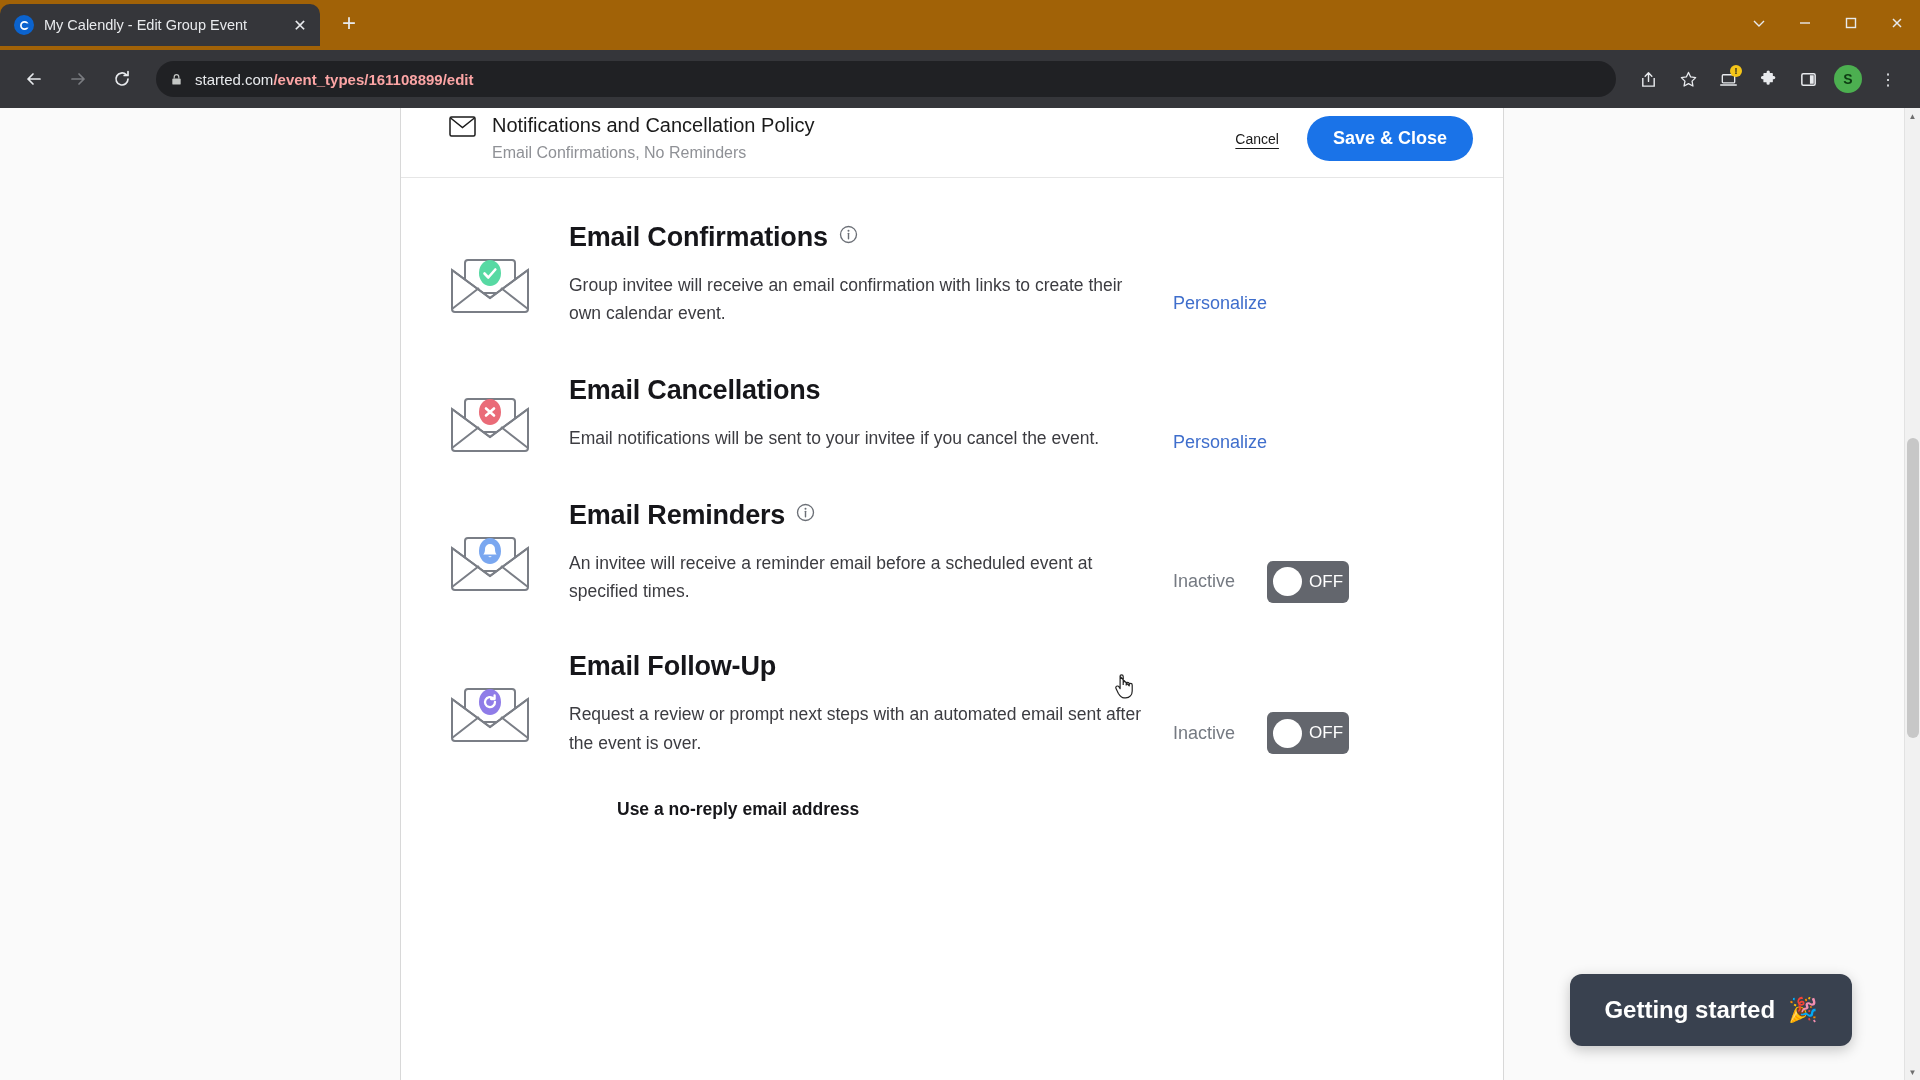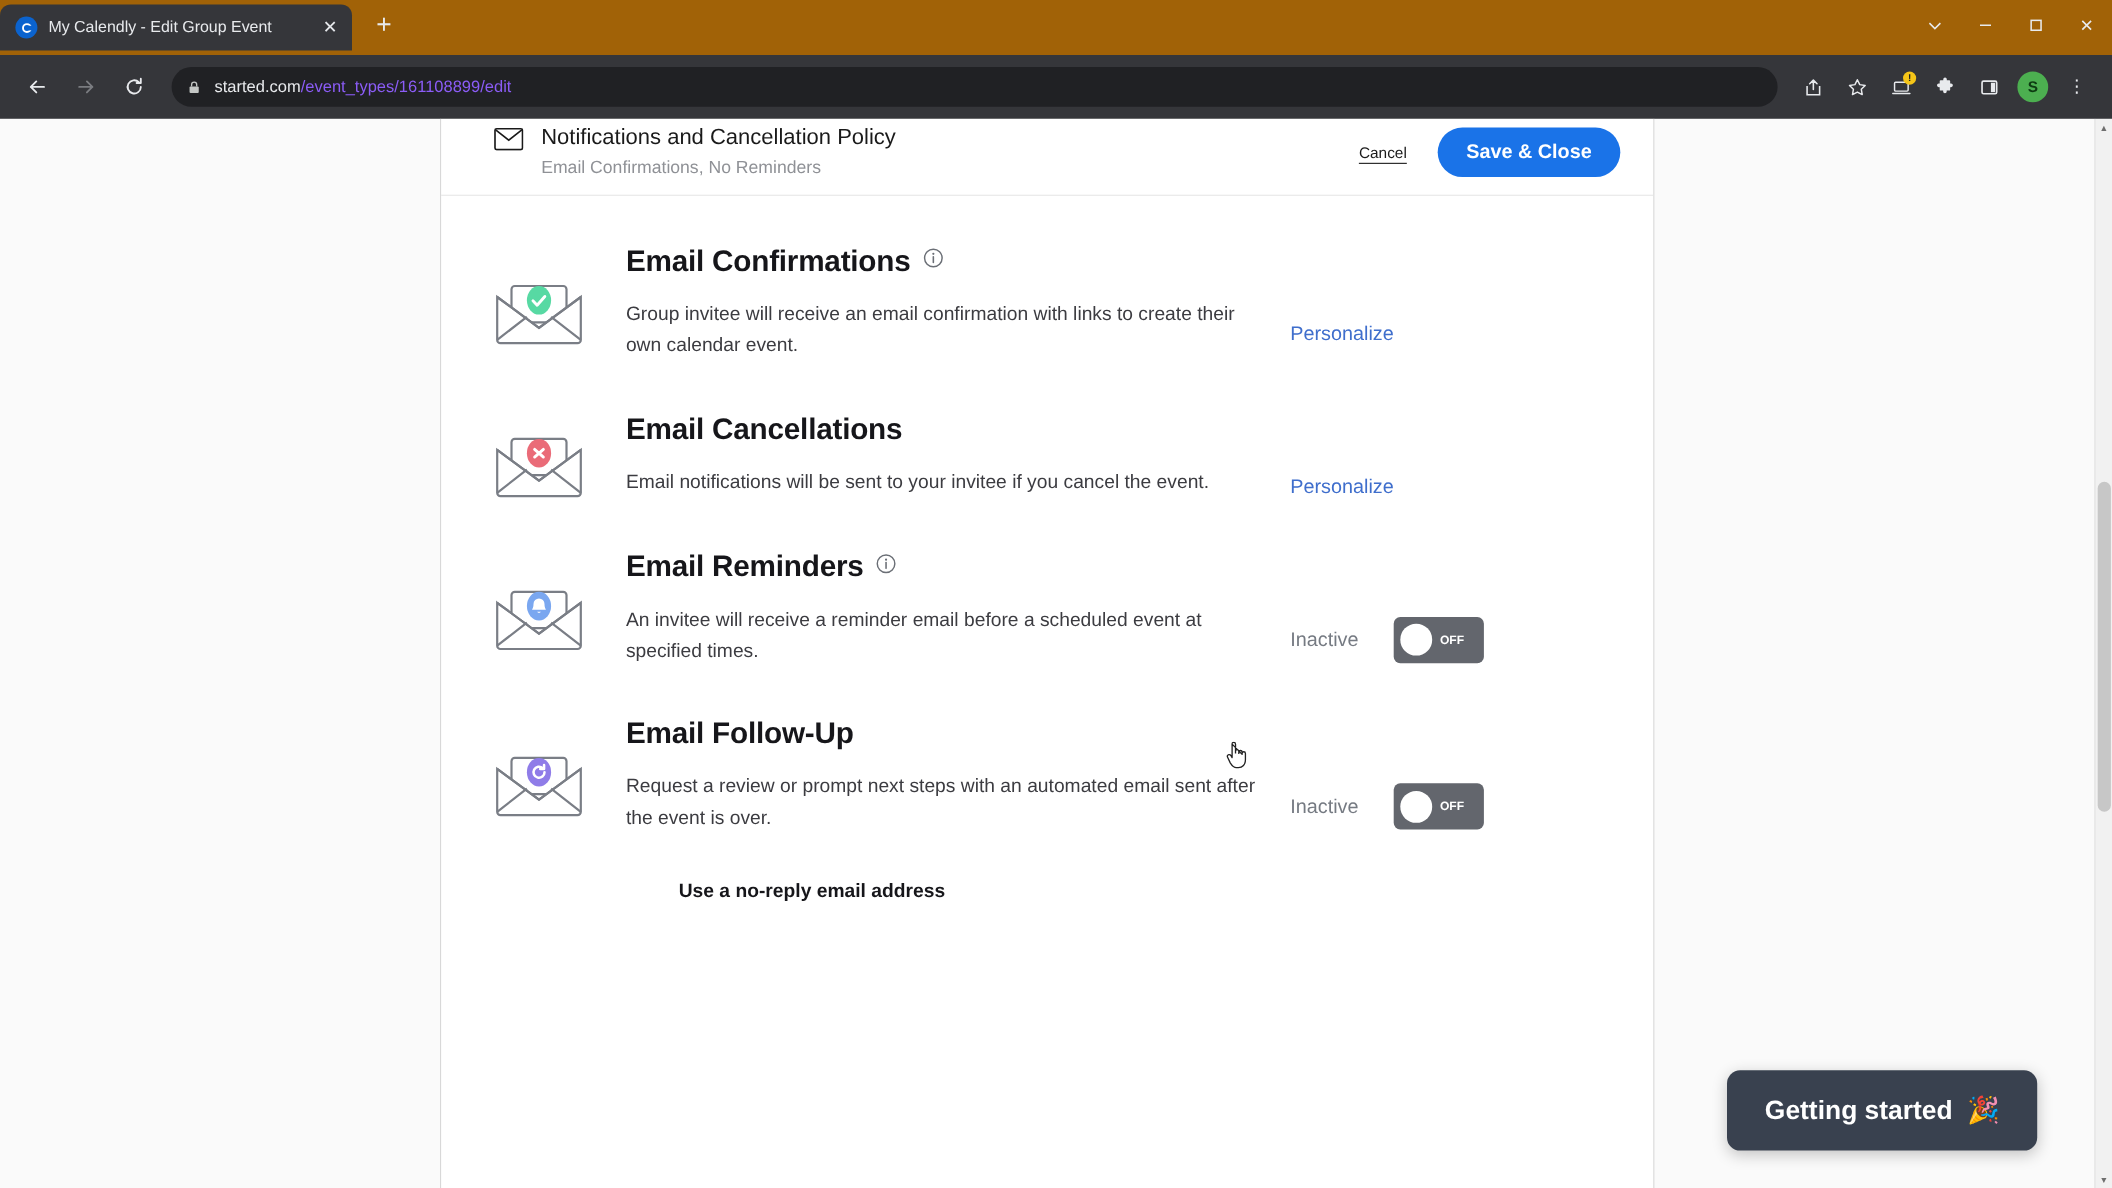--- a/index.html
+++ b/index.html
@@ -61,21 +61,21 @@
   .navbtn.dim { color:#7a7c80; }
   .navbtn svg { display:block; }
   .omnibox {
     flex:1 1 auto; height:36px; background:#202124; border-radius:18px;
     display:flex; align-items:center; padding:0 14px; gap:12px; margin:0 10px;
     min-width:0;
   }
   .lock { color:#c4c7c5; display:flex; align-items:center; flex:0 0 auto; }
   .url { font-size:15px; color:#e8eaed; white-space:nowrap; overflow:hidden;
          text-overflow:ellipsis; }
-  .url .path { color:#8b5cf6; }
+  .url .path { color:#fca5a5;font-weight:bold; }
   .tbicon {
     width:36px; height:36px; border-radius:50%; display:flex; align-items:center;
     justify-content:center; color:#e8eaed; flex:0 0 auto; position:relative;
   }
   .tbicon svg { display:block; }
   .badge-dot {
     position:absolute; right:4px; top:4px; width:12px; height:12px;
     border-radius:50%; background:#f5c518; display:flex; align-items:center;
     justify-content:center; font-size:9px; color:#202124; font-weight:bold;
   }
@@ -147,21 +147,21 @@
   }
   .personalize { color:#3f6ecc; font-size:18px; }
   .inactive-lbl { font-size:18px; color:#757a82; }
   .toggle {
     width:82px; height:42px; background:#63666d; border-radius:6px;
     display:flex; align-items:center; padding:0 6px; gap:7px;
   }
   .toggle-knob {
     width:29px; height:29px; border-radius:50%; background:#ffffff; flex:0 0 auto;
   }
-  .toggle-lbl { color:#ffffff; font-size:11px; font-weight:bold; }
+  .toggle-lbl { color:#ffffff; font-size:17px; font-weight:normal; }
 
   .noreply { font-size:17.5px; font-weight:bold; color:#16161a; padding-left:168px; }
 
   
   .getting-started {
     position:absolute; right:52px; bottom:34px;
     background:#39414f; color:#ffffff; border-radius:12px;
     padding:22px 34px; font-size:24px; font-weight:bold;
     display:flex; align-items:center; gap:13px;
     box-shadow:0 4px 14px rgba(0,0,0,.22);

